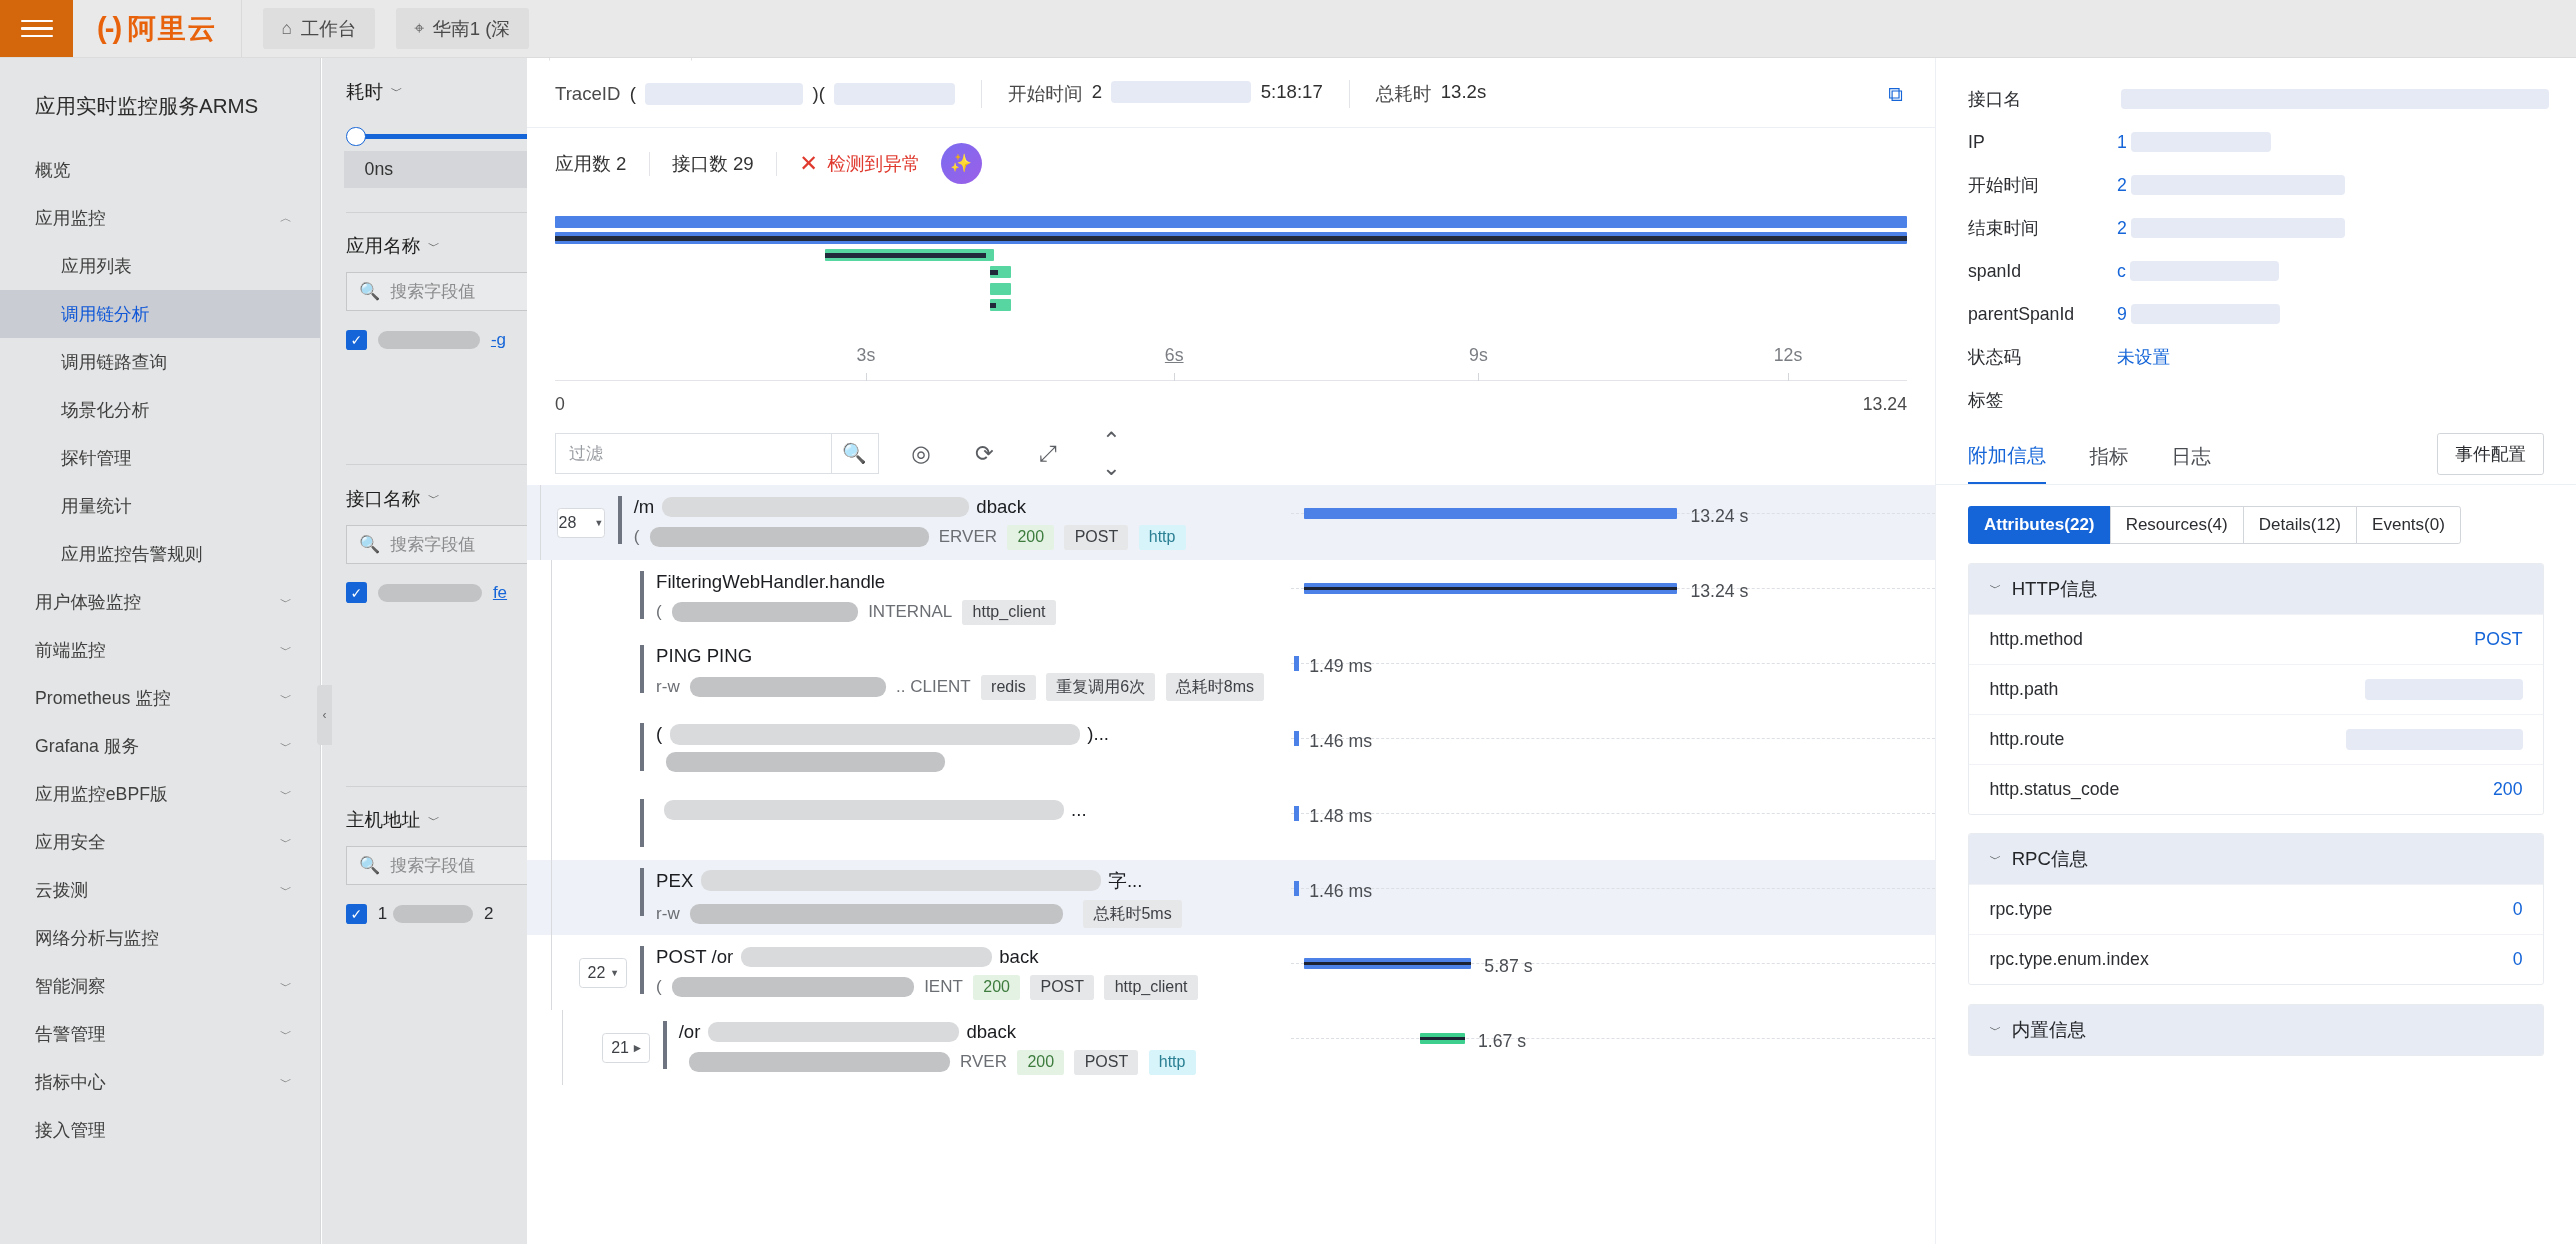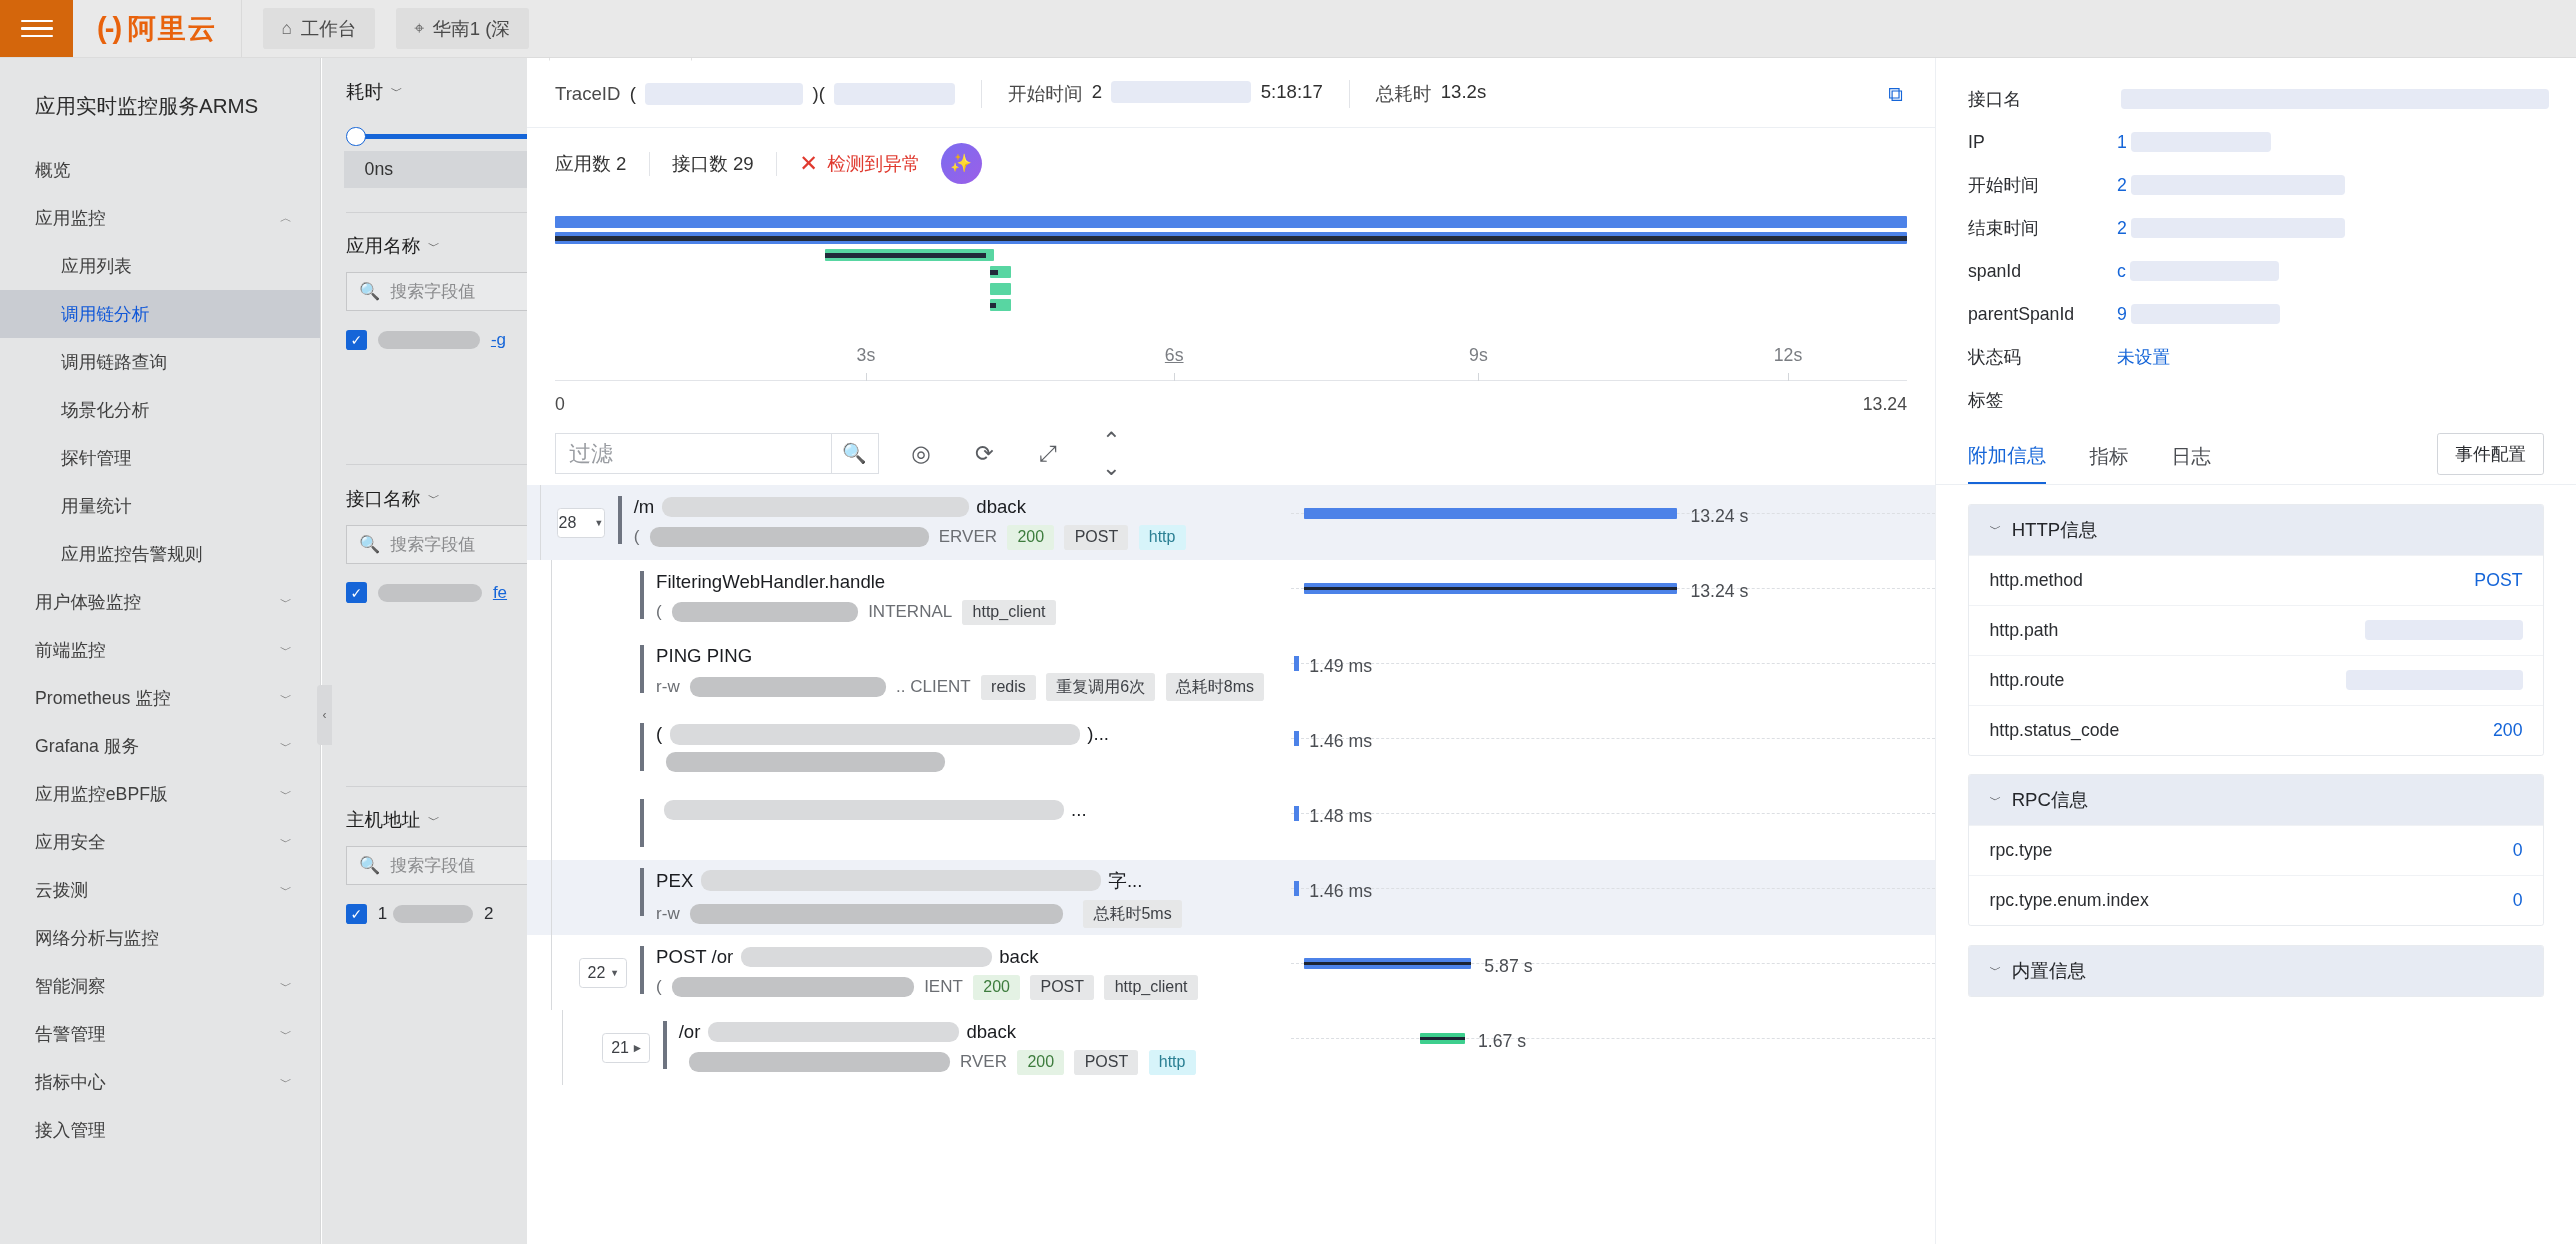--- a/index.html
+++ b/index.html
@@ -160,21 +160,21 @@
   .ov-tlabel {
     position: absolute; bottom: 56px; font-size: 17.7px; color: #7a7d82; transform: translateX(-50%);
   }
   .ov-edge { position: absolute; bottom: 7.5px; font-size: 17.7px; color: #4a4a4a; }
 
   
   #tl-toolbar { display: flex; align-items: center; gap: 0; margin: 5.6px 28px 0 28px; height: 52px; }
   #filter-input {
     width: 276px; height: 41px; border: 0.9px solid #dcdfe4; border-right: none;
     display: flex; align-items: center; padding: 0 13px;
-    font-size: 22px; color: #9a9da2;
+    font-size: 17px; color: #9a9da2;
   }
   #filter-search-btn {
     width: 48px; height: 41px; border: 0.9px solid #dcdfe4;
     display: flex; align-items: center; justify-content: center;
     color: #4a4a4a; font-size: 19.6px; cursor: pointer; background:#fff;
   }
   .tb-icon {
     width: 43px; height: 41px; margin-left: 20.5px;
     display: flex; align-items: center; justify-content: center;
     color: #5a5d62; font-size: 22.4px; cursor: pointer;
@@ -840,20 +840,26 @@
       </div>
     </div>
 
   <div id="right-tabs">
     <div class="rtab active">附加信息</div>
       <div class="rtab">指标</div>
       <div class="rtab">日志</div>
       <div id="event-config-btn">事件配置</div>
   </div>
 
+  <div id="seg-tabs">
+      <div class="seg active">Attributes(22)</div>
+      <div class="seg">Resources(4)</div>
+      <div class="seg">Details(12)</div>
+      <div class="seg">Events(0)</div>
+    </div>
   <div id="acards">
       <div class="acard">
         <div class="acard-head">
           <span class="chev">﹀</span>
           <span>HTTP信息</span>
         </div>
         <div class="arow">
           <span>http.method</span>
           <span class="av">POST</span>
         </div>

